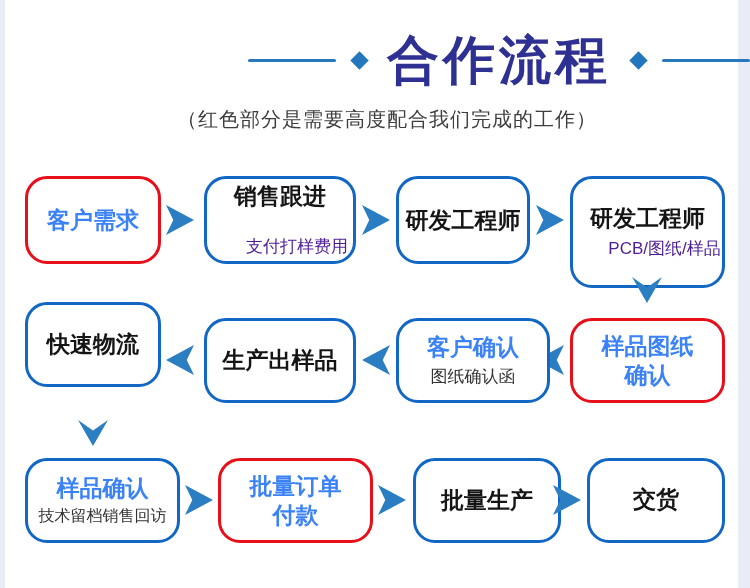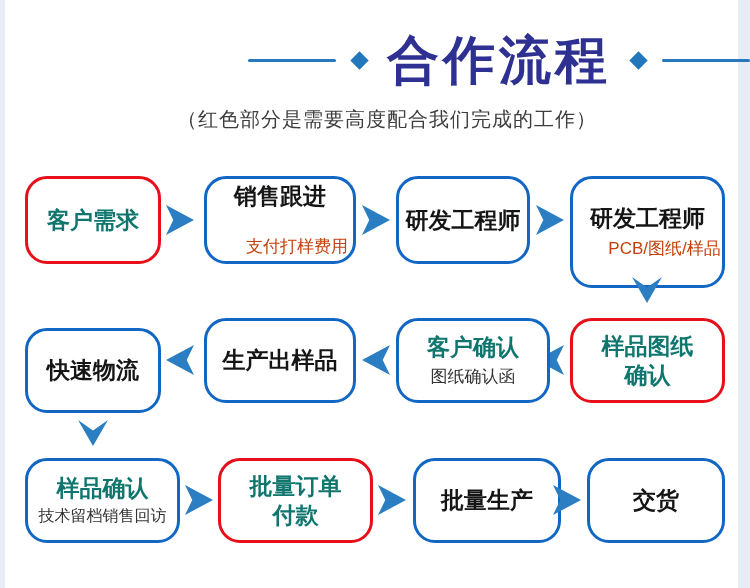--- a/index.html
+++ b/index.html
@@ -46,23 +46,23 @@
     display:flex;flex-direction:column;
     align-items:center;justify-content:center;
     text-align:center;
     box-sizing:border-box;
   }
   .box.red-border{border-color:#e60f1a;}
   .bt{
     font-weight:bold;font-size:23px;color:#151515;
     line-height:1.22;white-space:pre-line;
   }
-  .bt.red{color:#0f766e;}
+  .bt.red{color:#3b82f6;}
   .bs{font-size:17px;margin-top:4px;white-space:nowrap;}
-  .bs.red{color:#c2410c;margin-left:34px;}
+  .bs.red{color:#4c1d95;margin-left:34px;}
   .bs.dark{color:#333333;}
 
   
   .ar,.al,.ad{position:absolute;background:#2b7ec2;}
   .ar{width:28px;height:30px;clip-path:polygon(0 0,100% 50%,0 100%,26% 50%);}
   .al{width:28px;height:30px;clip-path:polygon(100% 0,0 50%,100% 100%,74% 50%);}
   .ad{width:30px;height:26px;clip-path:polygon(0 0,50% 100%,100% 0,50% 40%);}
 </style>
 </head>
 <body>
@@ -113,21 +113,21 @@
     <div class="bt red">客户确认</div>
     <div class="bs dark">图纸确认函</div>
   </div>
   <div class="al" style="left:362px;top:345px;"></div>
 
   <div class="box" style="left:204px;top:318px;width:152px;height:85px;align-items:center;">
     <div class="bt">生产出样品</div>
   </div>
   <div class="al" style="left:166px;top:345px;"></div>
 
-  <div class="box" style="left:25px;top:328px;width:136px;height:85px;">
+  <div class="box" style="left:25px;top:302px;width:136px;height:85px;">
     <div class="bt">快速物流</div>
   </div>
 
   <div class="ad" style="left:78px;top:420px;"></div>
 
   <div class="box" style="left:25px;top:458px;width:155px;height:85px;">
     <div class="bt red">样品确认</div>
     <div class="bs dark" style="font-size:16px;">技术留档销售回访</div>
   </div>
   <div class="ar" style="left:185px;top:485px;"></div>
@@ -136,16 +136,16 @@
     <div class="bt red">批量订单
 付款</div>
   </div>
   <div class="ar" style="left:378px;top:485px;"></div>
 
   <div class="box" style="left:413px;top:458px;width:148px;height:85px;">
     <div class="bt">批量生产</div>
   </div>
   <div class="ar" style="left:553px;top:485px;"></div>
 
-  <div class="box" style="left:587px;top:458px;width:138px;height:85px;">
+  <div class="box" style="left:587px;top:458px;width:138px;height:85px;font-family:Liberation Serif, serif;">
     <div class="bt">交货</div>
   </div>
 </div>
 
 </body></html>

